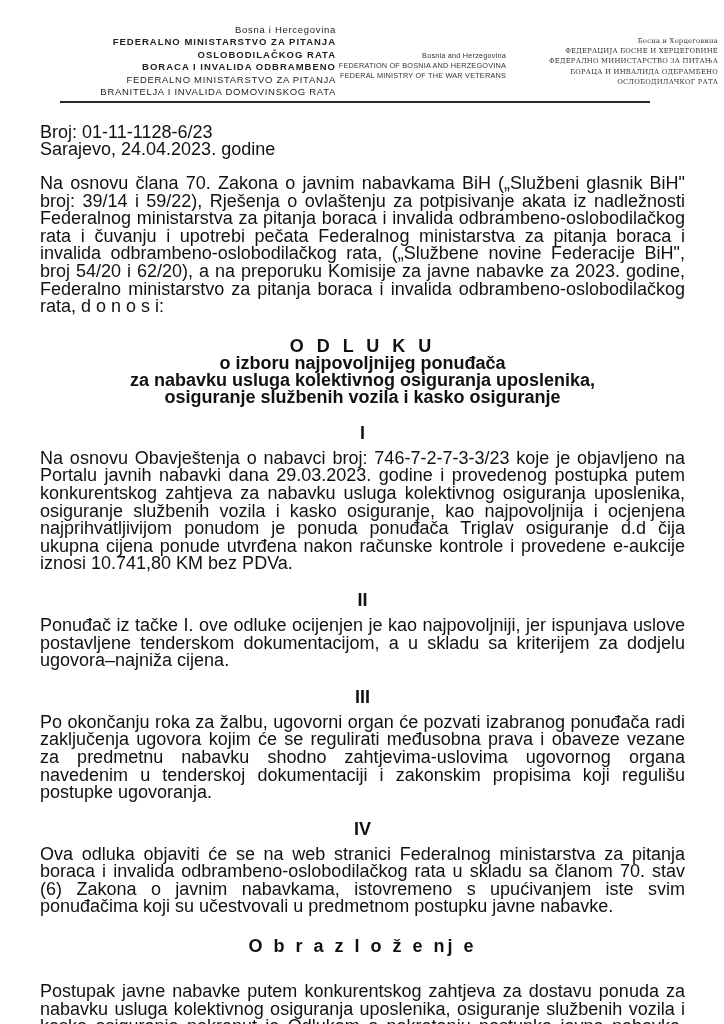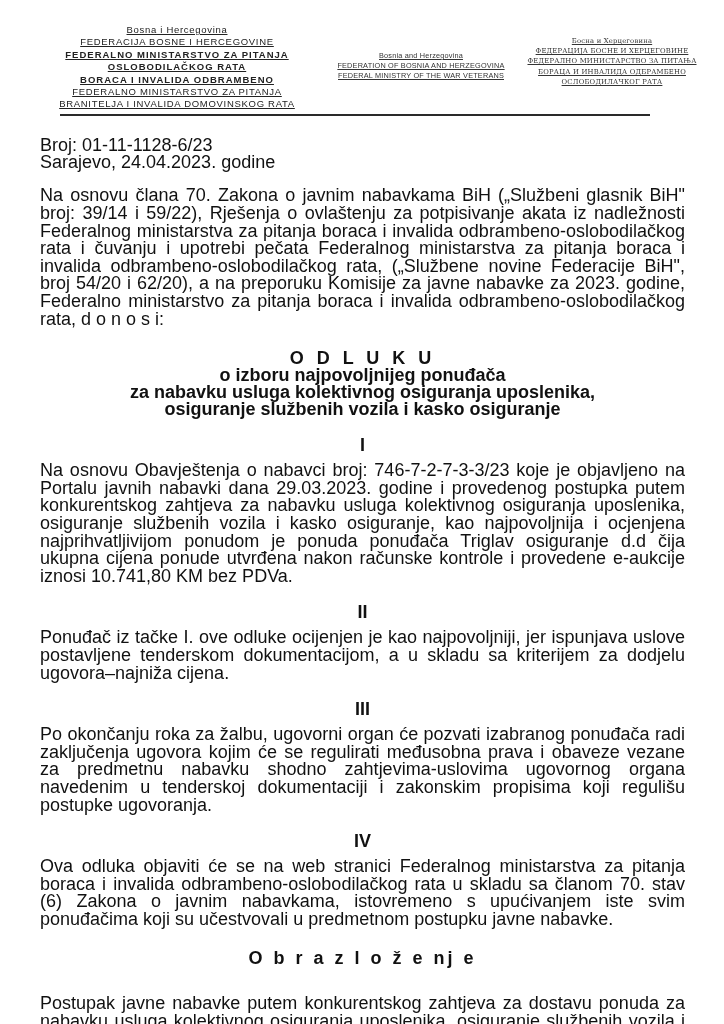--- a/index.html
+++ b/index.html
@@ -13,21 +13,21 @@
     font-family: "Liberation Sans", sans-serif;
     color: #111111;
     overflow: hidden;
   }
   
   .letterhead {
     display: flex;
     padding: 24px 6px 0 18px;
     align-items: flex-start;
   }
-  .lh-col { text-align: center; text-decoration: underline; }
+  .lh-col { text-align: right; }
   .lh-left {
     width: 318px;
     font-size: 9.5px;
     line-height: 12.4px;
     letter-spacing: 0.7px;
     color: #222;
   }
   .lh-left .b { font-weight: bold; letter-spacing: 1px; }
   .lh-center {
     width: 170px;
@@ -85,21 +85,20 @@
   .section-ii .para { margin-bottom: 8px; }
 </style>
 </head>
 <body>
 
 <div class="page">
 
   <div class="letterhead">
     <div class="lh-col lh-left">
       <span class="lh-line">Bosna  i  Hercegovina</span>
-      <span class="lh-line">FEDERACIJA  BOSNE  I  HERCEGOVINE</span>
       <span class="lh-line b">FEDERALNO  MINISTARSTVO  ZA  PITANJA</span>
       <span class="lh-line b">OSLOBODILAČKOG  RATA</span>
       <span class="lh-line b">BORACA  I  INVALIDA  ODBRAMBENO</span>
       <span class="lh-line">FEDERALNO  MINISTARSTVO  ZA  PITANJA</span>
       <span class="lh-line">BRANITELJA I INVALIDA DOMOVINSKOG RATA</span>
     </div>
     <div class="lh-col lh-center">
       <span class="lh-line">Bosnia and Herzegovina</span>
       <span class="lh-line">FEDERATION OF BOSNIA AND HERZEGOVINA</span>
       <span class="lh-line">FEDERAL MINISTRY OF THE WAR VETERANS</span>

